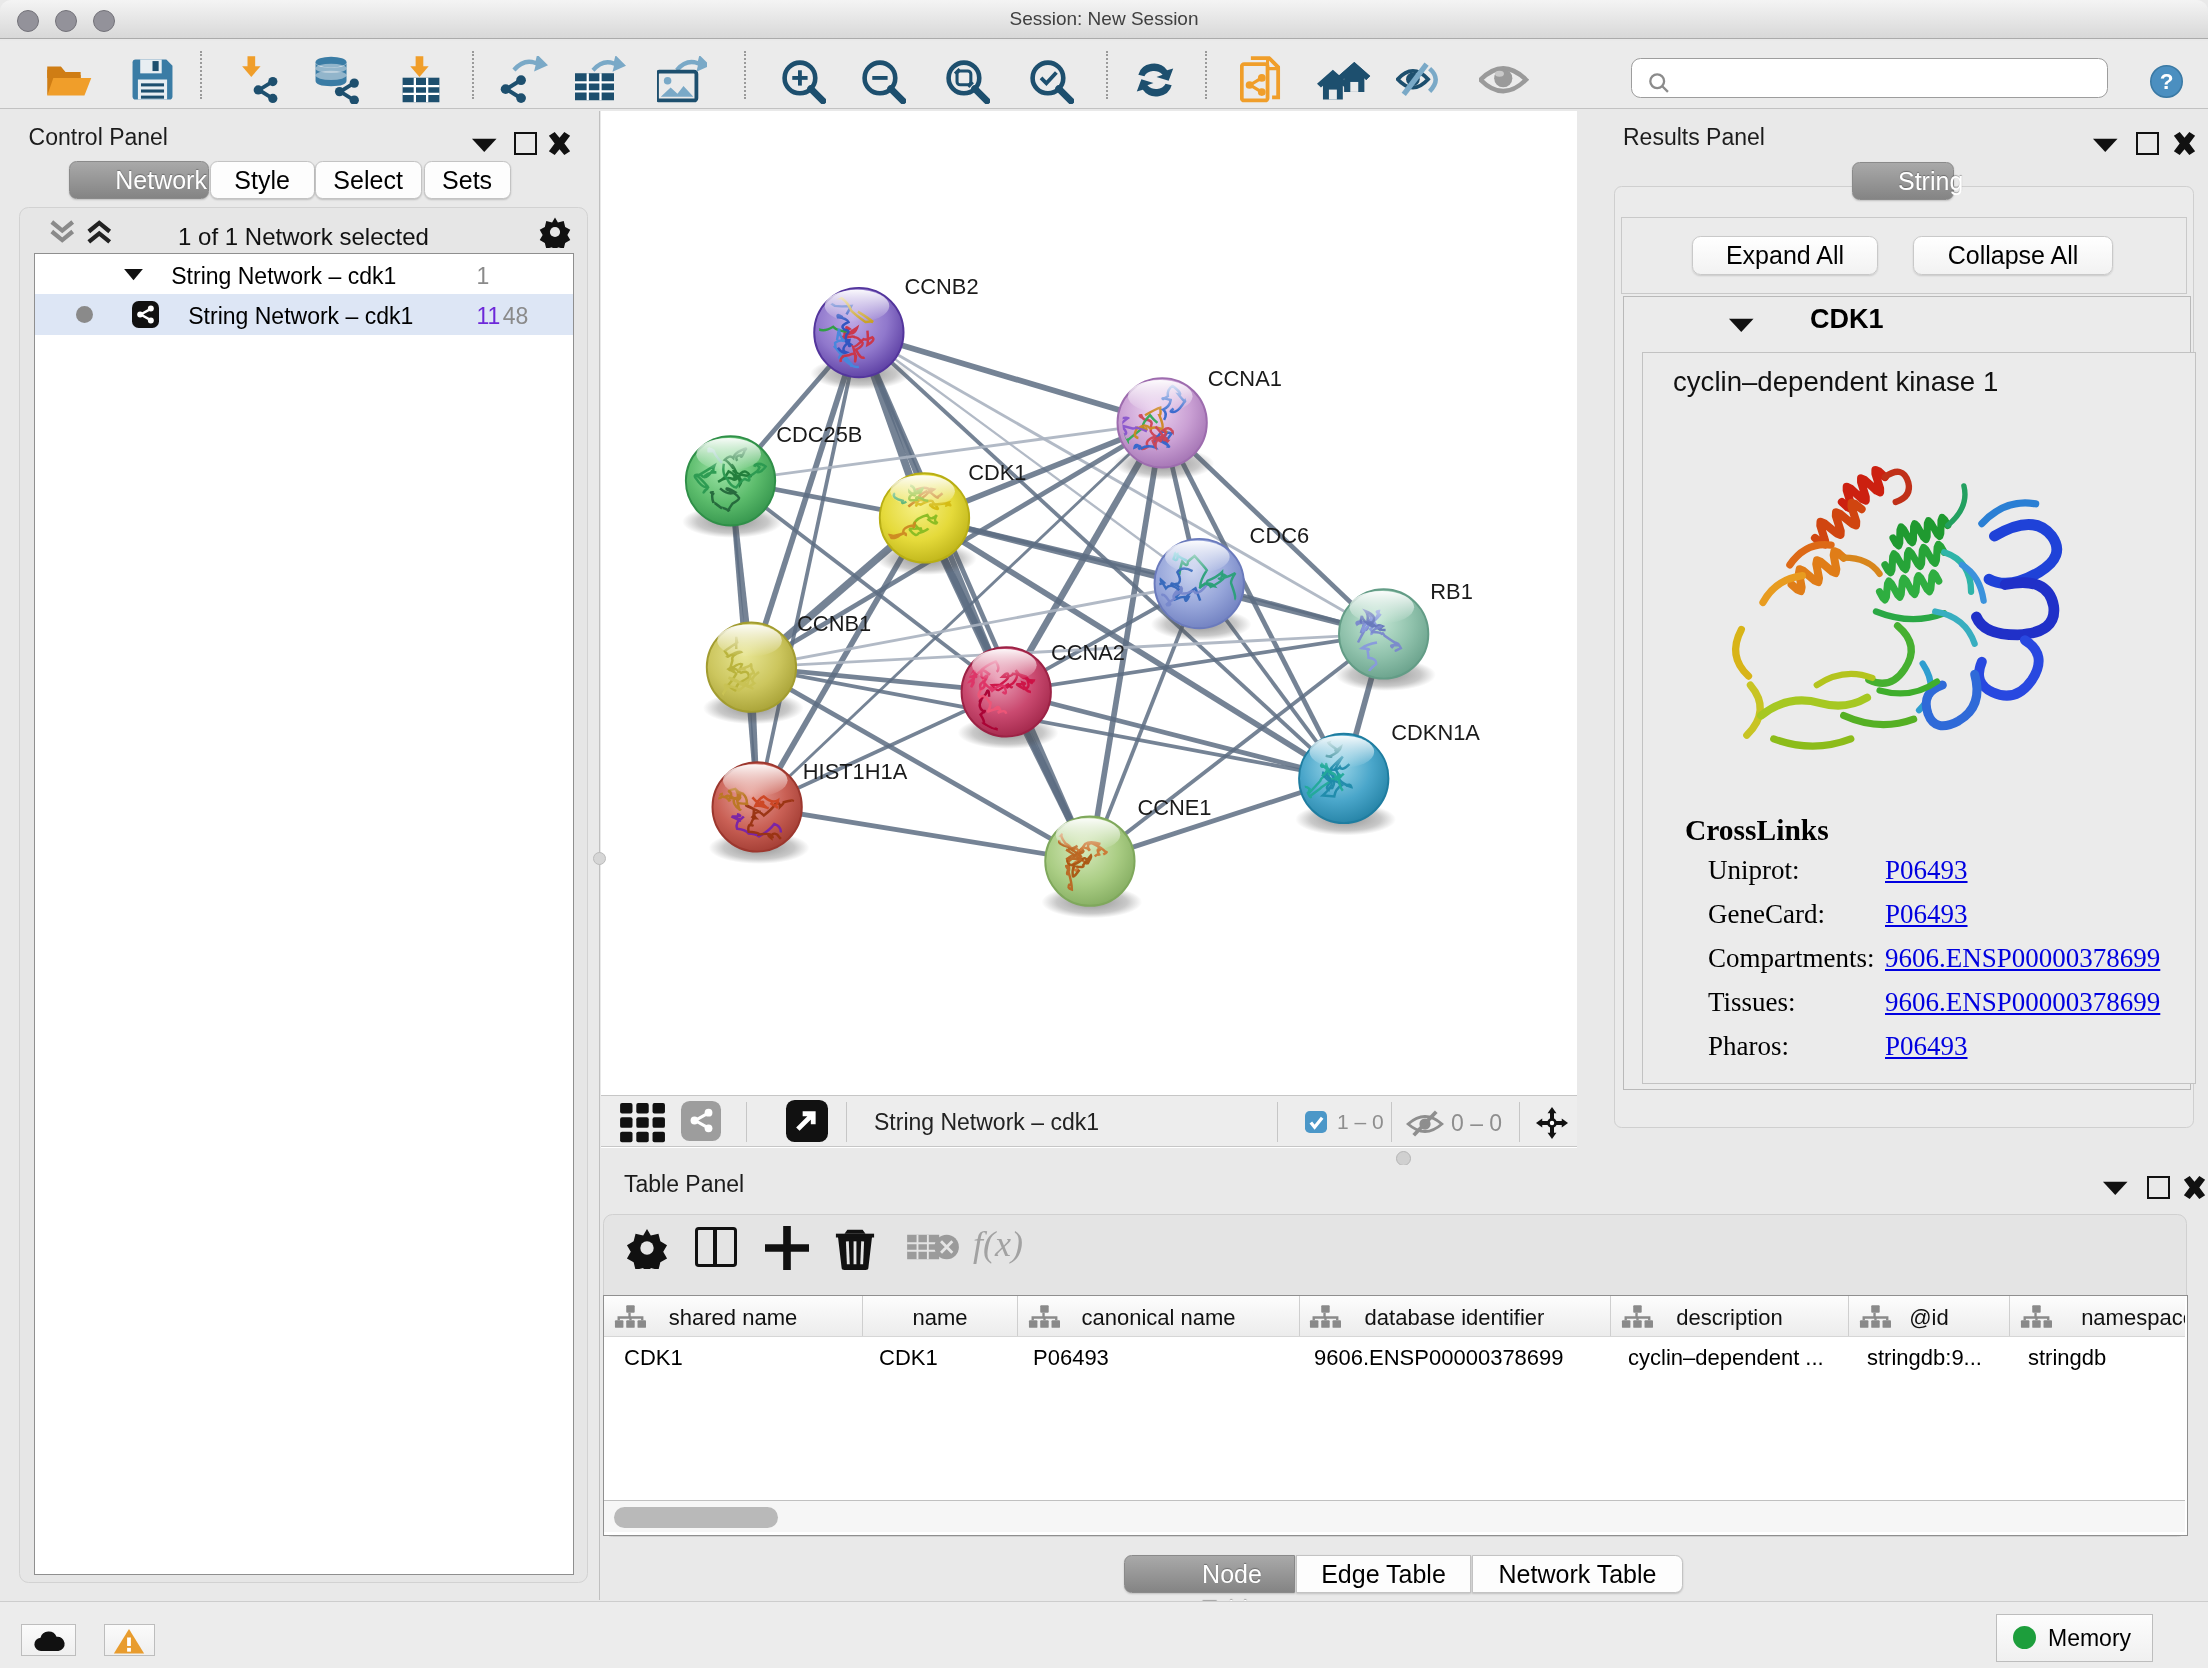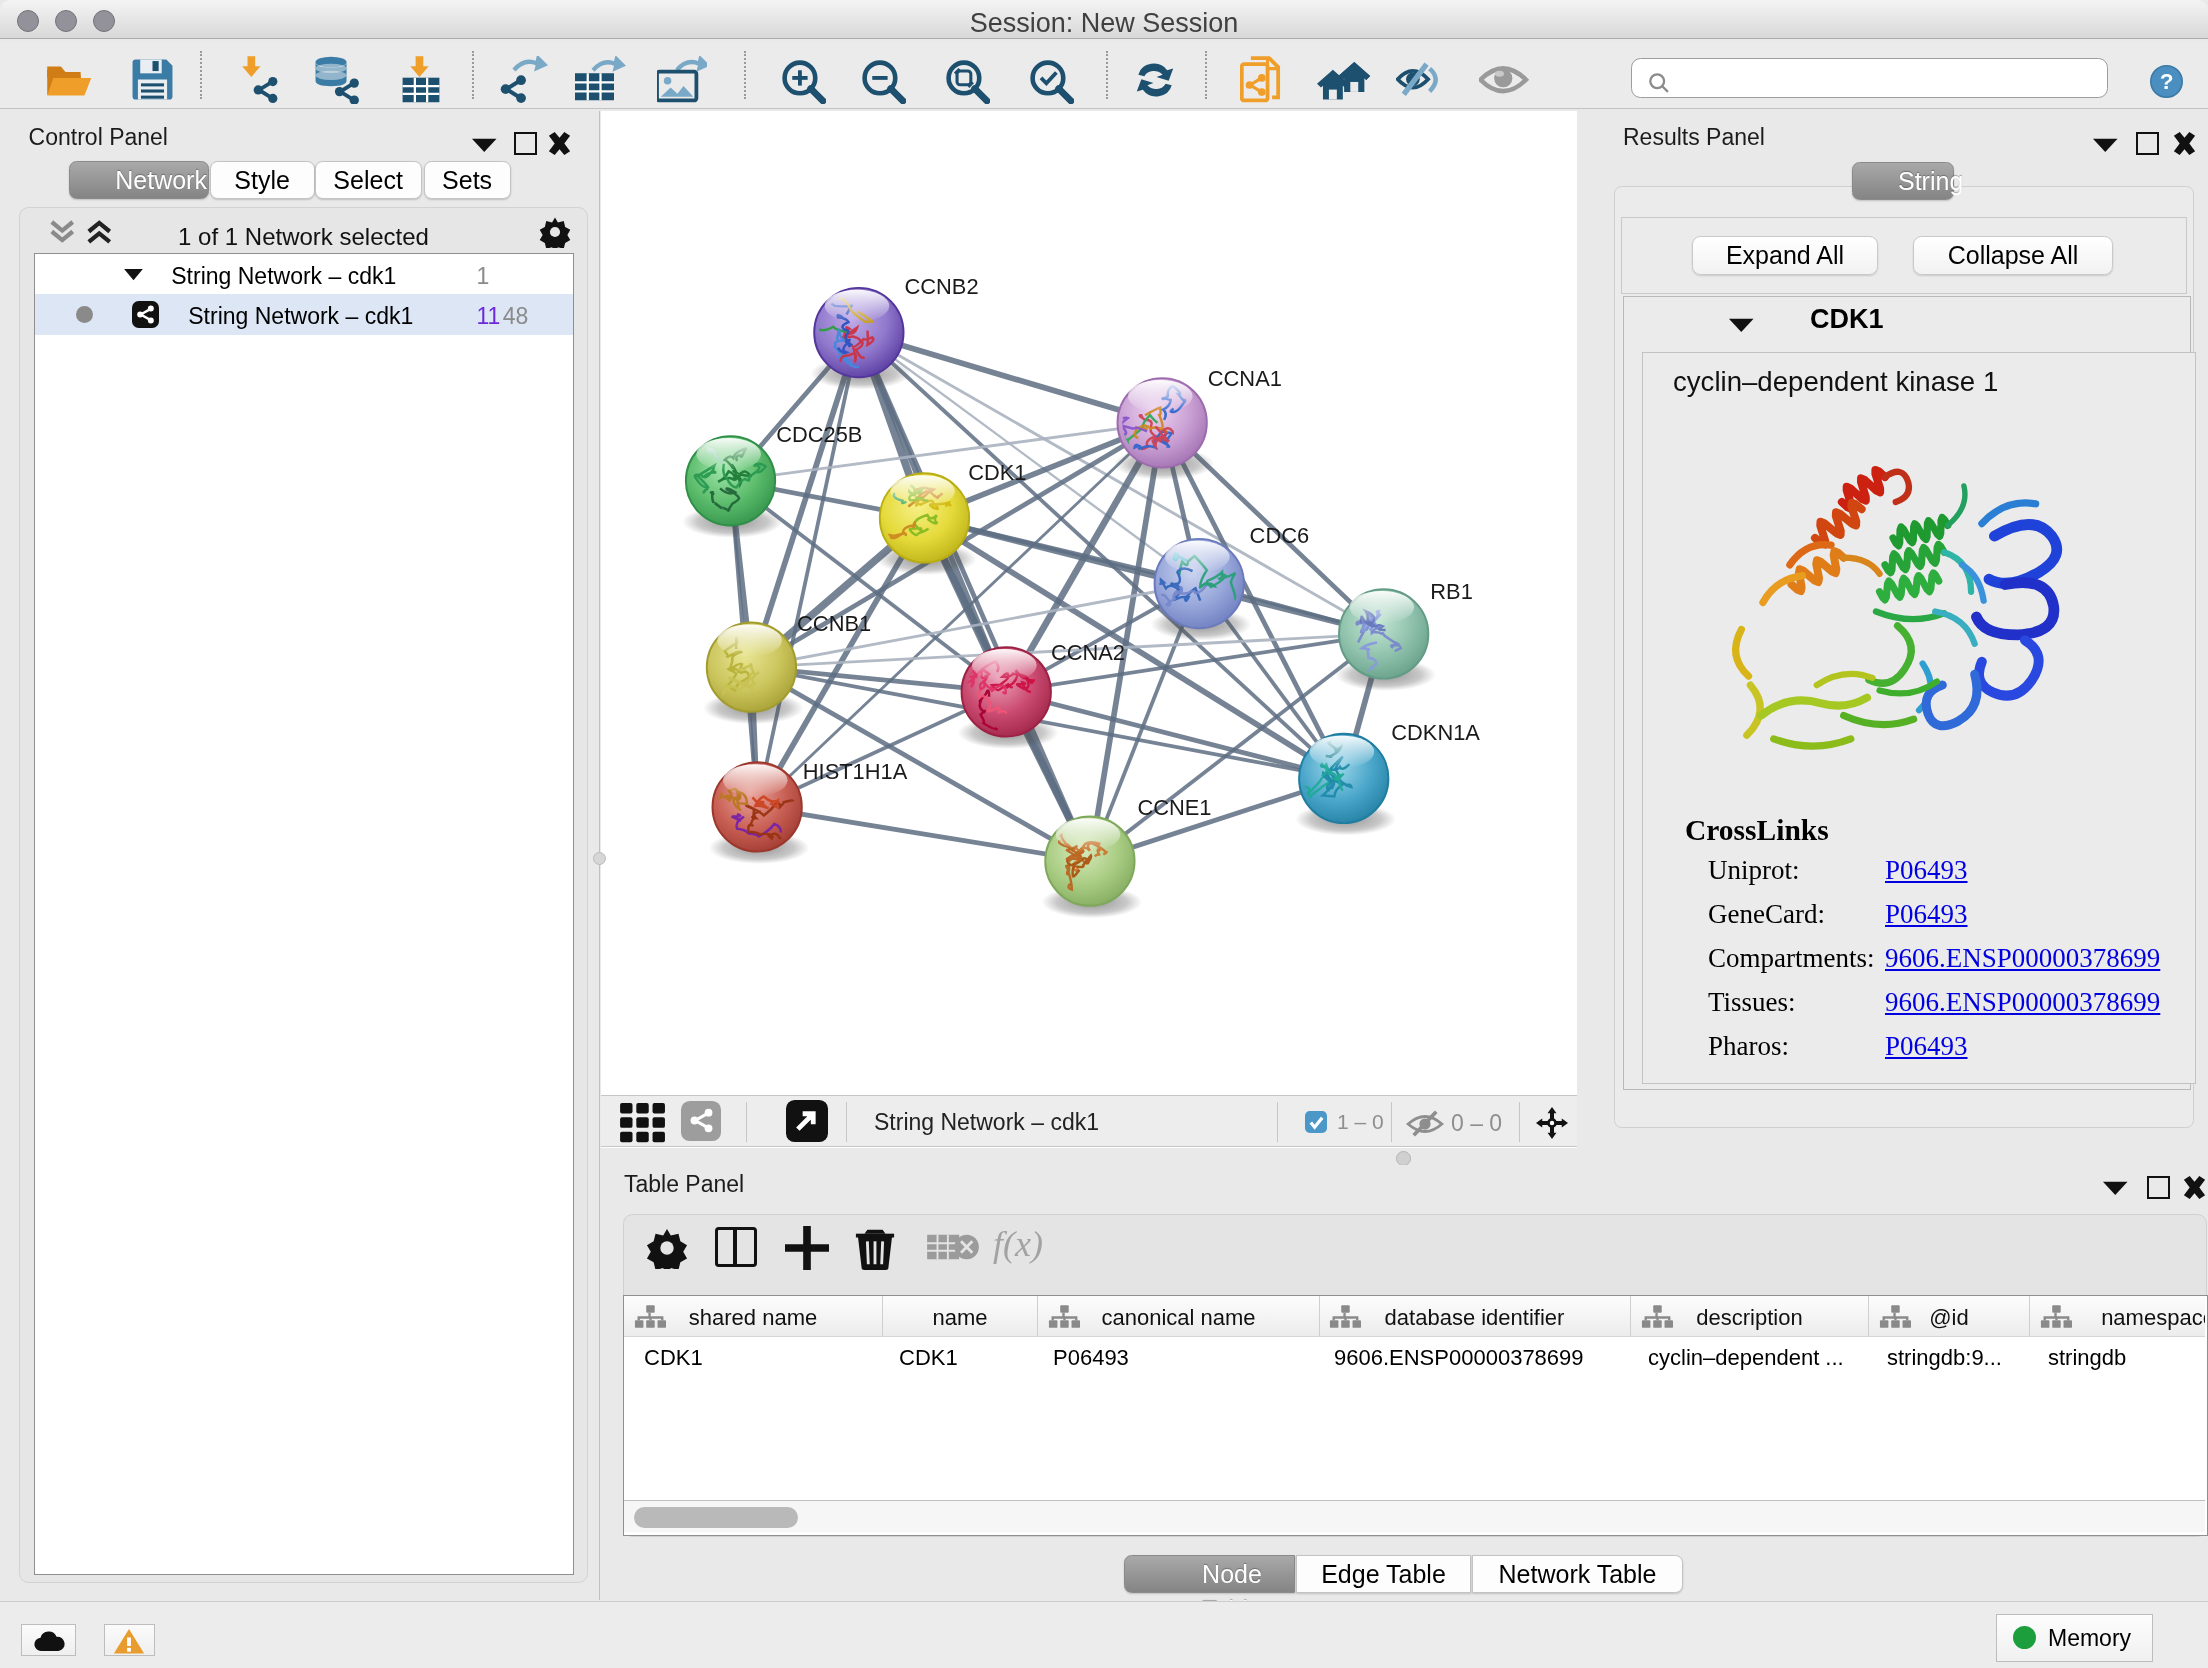--- a/index.html
+++ b/index.html
@@ -1,21 +1,21 @@
 <!DOCTYPE html>
 <html style="font-size:15px"><head><meta charset="utf-8">
 <style>
 *{margin:0;padding:0;box-sizing:border-box;}
 html,body{width:2208px;height:1668px;background:#e9e9e9;font-family:"Liberation Sans",sans-serif;overflow:hidden;}
 .abs{position:absolute;}
 #page{position:relative;width:2208px;height:1668px;background:#e9e9e9;}
 
 #titlebar{left:0;top:0;width:2208px;height:39px;background:linear-gradient(#f4f4f4,#d8d8d8);border-bottom:1.9px solid #ababab;border-radius:11.4px 11.4px 0 0;}
 #titlebar .light{position:absolute;top:9.5px;width:22px;height:22px;border-radius:50%;background:#93929a;border:1.9px solid #737279;}
-#title{position:absolute;top:7.6px;left:0;width:100%;text-align:center;font-size:27px;color:#404040;}
+#title{position:absolute;top:7.6px;left:0;width:100%;text-align:center;font-size:19px;color:#404040;}
 
 #toolbar{left:0;top:41px;width:2208px;height:68px;background:#ebebeb;border-bottom:1.9px solid #c2c2c2;}
 .tsep{position:absolute;top:9.5px;height:48px;width:0;border-left:2.9px dotted #9a9a9a;}
 
 .phead{position:absolute;font-size:23px;color:#1c1c1c;}
 
 .tab{position:absolute;height:38px;border:1px solid #c3c3c3;background:#fdfdfd;color:#000;font-size:25px;text-align:center;border-radius:7.6px;box-shadow:0 1px 1.9px rgba(0,0,0,0.18);line-height:36px;}
 .tab.sel{background:linear-gradient(#a9a9a9,#848484);color:#fff;border:1px solid #8a8a8a;text-shadow:0 -1px 1px rgba(0,0,0,0.3);padding-left:45px;}
 
 .btn{position:absolute;background:linear-gradient(#ffffff,#f2f2f2);border:1px solid #c9c9c9;border-radius:8.6px;text-align:center;font-size:25px;color:#000;box-shadow:0 1px 1.9px rgba(0,0,0,0.15);}
@@ -662,21 +662,21 @@
 
 <div class="abs" style="left:601px;top:1165px;width:1607px;height:436px;background:#e9e9e9;">
  <div class="phead" style="left:23px;top:5.7px;">Table Panel</div>
  <svg class="abs" style="left:1500px;top:14.3px;" width="28.5" height="17" viewBox="0 0 30 18">
         <path d="M2 3 h26 l-13 14 z" fill="#111"></path>
       </svg>
  <div class="abs" style="left:1546px;top:10.5px;width:23px;height:23px;border:2.9px solid #111;"></div>
  <svg class="abs" style="left:1580px;top:8.6px;" width="27" height="27" viewBox="0 0 28 28">
         <path d="M3 6 l6-4 5 6 5-6 6 4 -6 8 6 8 -6 4 -5-6 -5 6 -6-4 6-8 z" fill="#111"></path>
       </svg>
- <div class="abs" style="left:22px;top:49px;width:1584px;height:323px;background:#e4e4e4;border:1px solid #d0d0d0;border-radius:9.5px;">
+ <div class="abs" style="left:2px;top:49px;width:1584px;height:323px;background:#e4e4e4;border:1px solid #d0d0d0;border-radius:9.5px;">
    <svg class="abs" style="left:22px;top:12.4px;" width="42" height="42" viewBox="0 0 44 44">
           <path fill="#111" d="M22 2 l4 7 8-2 2 8 7 4 -4 7 4 7 -7 4 -2 8 -8-2 -4 7 -4-7 -8 2 -2-8 -7-4 4-7 -4-7 7-4 2-8 8 2 z"></path>
           <circle cx="22" cy="22" r="7" fill="#e4e4e4"></circle>
         </svg>
    <div class="abs" style="left:91px;top:12.4px;width:42px;height:40px;border:3.8px solid #111;border-radius:3.8px;"></div>
    <div class="abs" style="left:109px;top:12.4px;width:3.8px;height:40px;background:#111;"></div>
    <svg class="abs" style="left:161px;top:10.5px;" width="44" height="44" viewBox="0 0 46 46">
           <path d="M19 0 h8 v19 h19 v8 h-19 v19 h-8 v-19 h-19 v-8 h19 z" fill="#111"></path>
         </svg>
    <svg class="abs" style="left:230px;top:10.5px;" width="42" height="44" viewBox="0 0 44 46">

